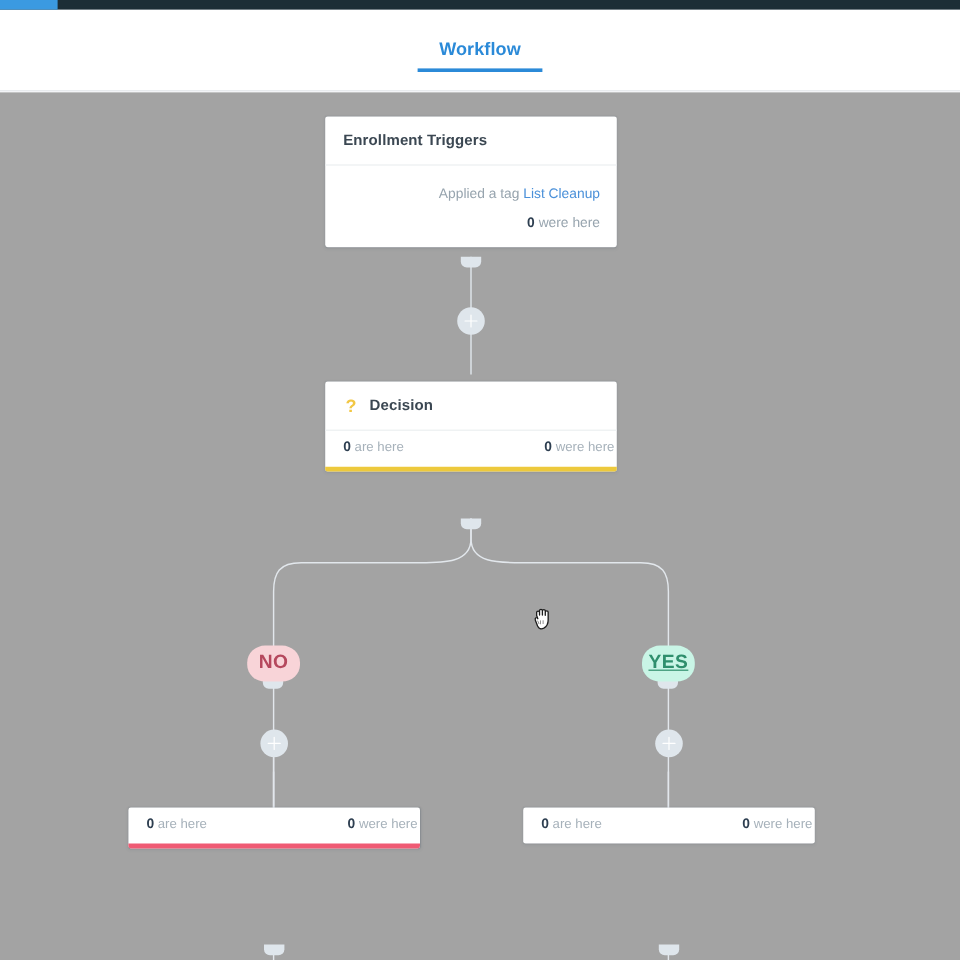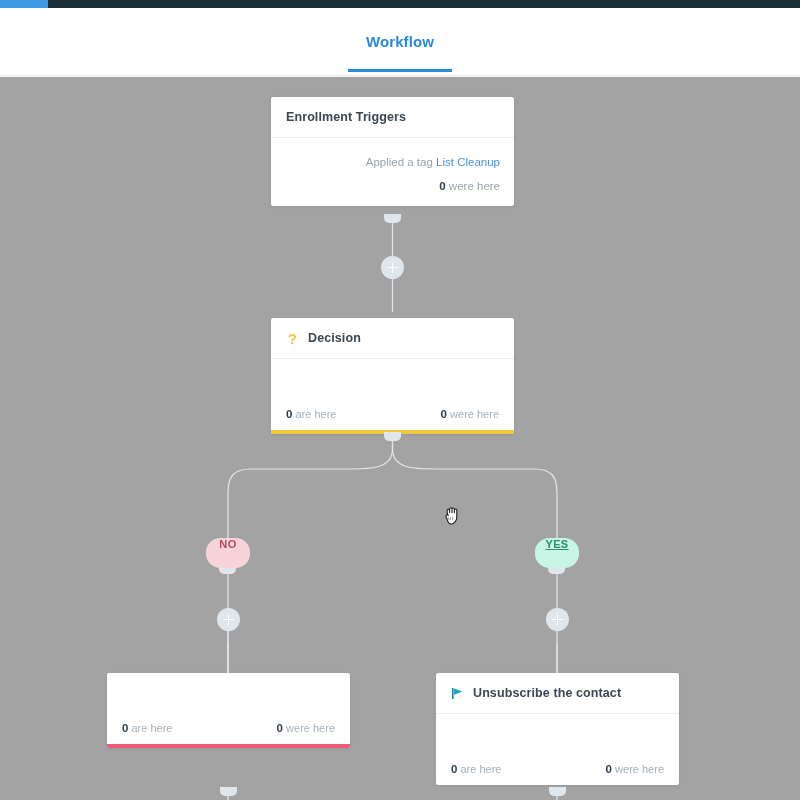--- a/index.html
+++ b/index.html
@@ -45,21 +45,21 @@
     position: absolute;
     left: 0; top: 0;
     width: 800px; height: 68px;
     display: flex;
     align-items: flex-start;
     justify-content: center;
   }
   .tab {
     position: relative;
     padding: 25px 18px 0 18px;
-    height: 64px;
+    height: 52px;
     min-width: 92px;
     text-align: center;
     font-size: 15px;
     font-weight: bold;
     color: #4a8bc2;
     letter-spacing: .1px;
     cursor: pointer;
   }
   .tab.active::after {
     content: "";
@@ -112,24 +112,23 @@
     font-size: 11.5px;
     line-height: 1.55;
     color: #97a4ae;
     min-height: 45px;
   }
   .card-body.centered { text-align: right; padding: 16px 14px 10px; }
   .card-foot {
     display: flex;
     justify-content: space-between;
     align-items: center;
-    padding: 8px 15px 10px 15px;
+    padding: 8px 2px 10px 15px;
     font-size: 11px;
     color: #a6b1ba;
-    margin-top: 41px;
   }
   .card-foot b, .stat b {
     color: #2d3e50;
     font-weight: bold;
     font-size: 11.5px;
   }
   .accent-bar { height: 4px; border-radius: 0 0 2px 2px; }
 
   .link { color: #4a90d9; }
   .link-strong { color: #4a90d9; font-weight: bold; }
@@ -160,22 +159,23 @@
   }
   .plus::before { left: 6px; top: 10.6px; width: 11px; height: 1.9px; }
   .plus::after  { top: 6px; left: 10.6px; height: 11px; width: 1.9px; }
 
   
   .badge {
     position: absolute;
     width: 44px; height: 30px;
     border-radius: 15px / 14px;
     display: flex;
+    align-items: center;
     justify-content: center;
-    font-size: 11px;
+    font-size: 16px;
     font-weight: bold;
     letter-spacing: .4px;
     z-index: 14;
     cursor: pointer;
   }
   .badge.no  { background: #f8d4d8; color: #b5485d; }
   .badge.yes { background: #c9f5e6; color: #2f8f6d; text-decoration: underline; }
 
   
   .icon { display: inline-flex; align-items: center; justify-content: center; }
@@ -310,29 +310,20 @@
       <span class="stat">
         <b>0</b>
         <span>were here</span>
       </span>
     </div>
     <div class="accent-bar" id="delay-accent" style="background: rgb(239, 91, 116);"></div>
   </div>
   <div class="nub" style="left:220px; top:710px;"></div>
 
   <div class="card" style="left:436px; top:596px;">
-    <div class="card-head">
-      <span class="icon icon-flag">
-        <svg width="13" height="13" viewBox="0 0 13 13">
-          <rect x="1" y="1" width="1.5" height="11" fill="#1a7f95"></rect>
-          <path d="M3 1.5 L11.5 4.6 L3 7.8 Z" fill="#1ea2bd"></path>
-        </svg>
-      </span>
-      <span>Unsubscribe the contact</span>
-    </div>
     <div class="card-foot">
       <span class="stat">
         <b>0</b>
         <span>are here</span>
       </span>
       <span class="stat">
         <b>0</b>
         <span>were here</span>
       </span>
     </div>

